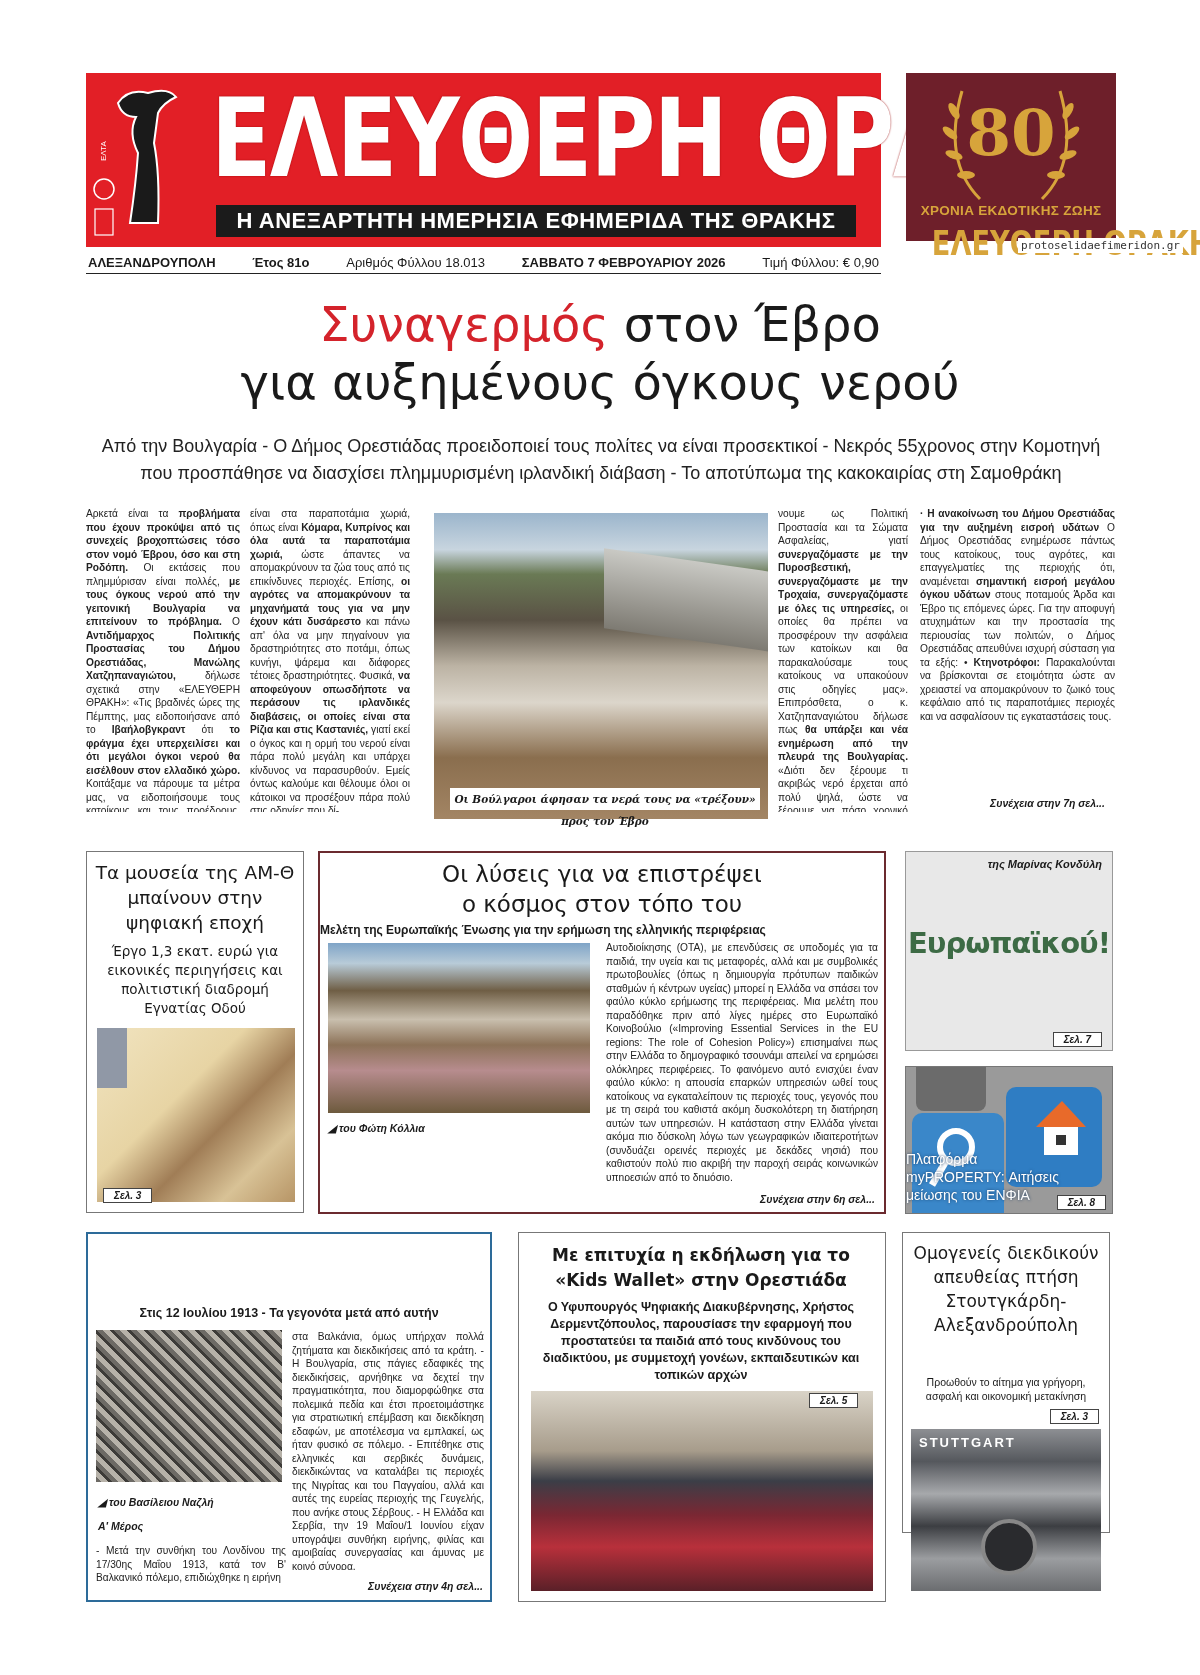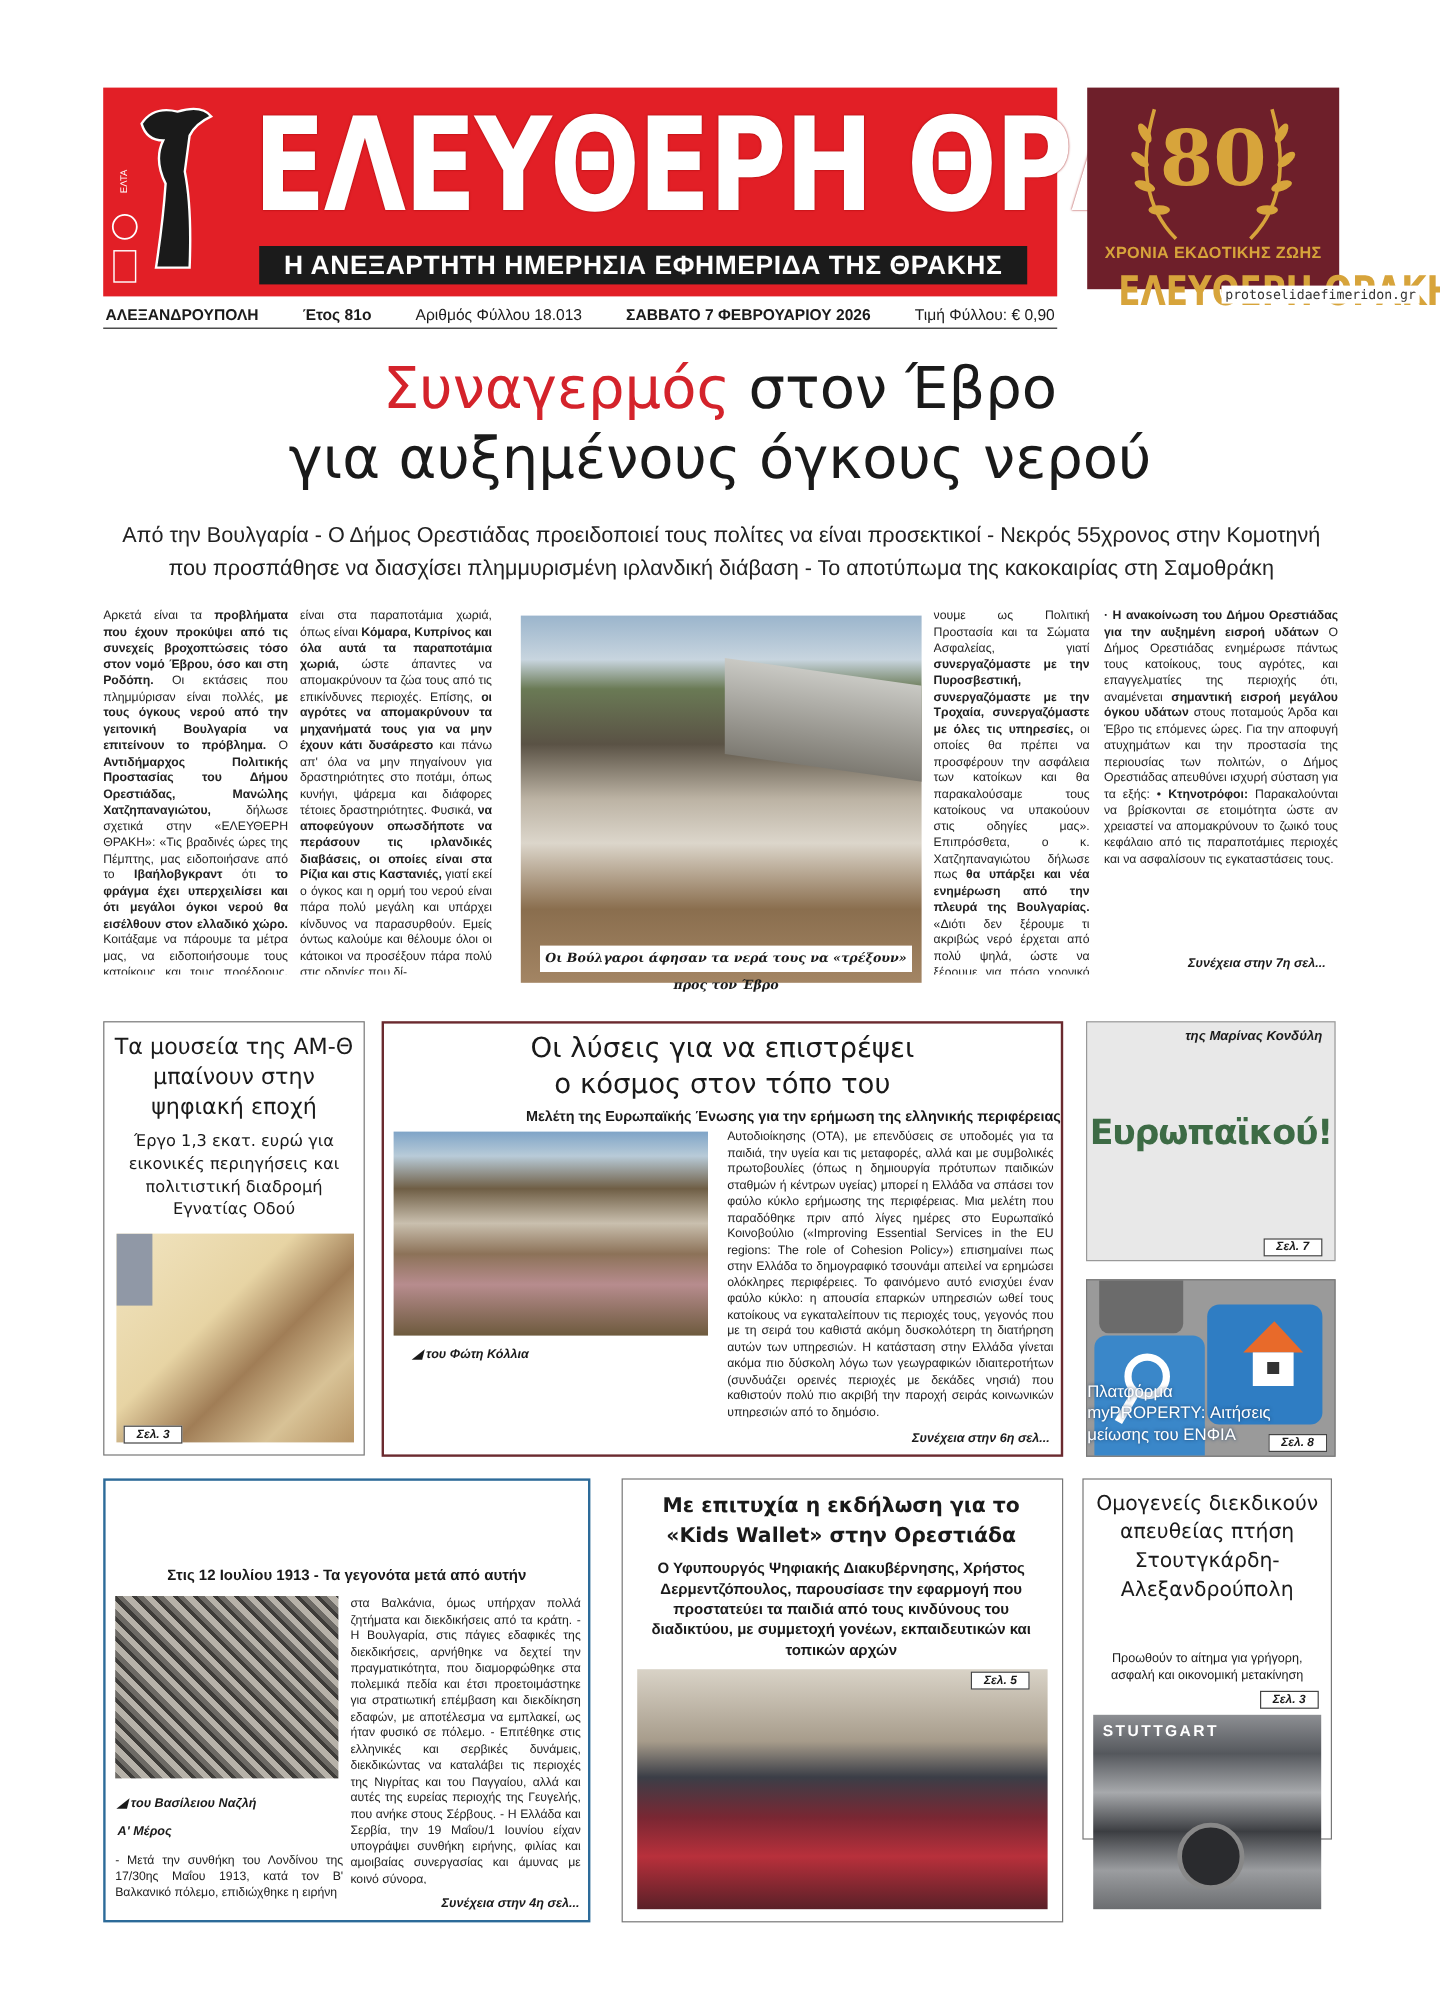--- a/index.html
+++ b/index.html
@@ -112,23 +112,23 @@
     <div class="abs" style="left:0;top:0;width:30px;height:60px;background:#9098a6;"></div>
   </div>
   <div class="abs page-ref" style="left:16px;top:336px;">Σελ. 3</div>
 </div>
 
 <div class="abs box box-red" style="left:318px;top:851px;width:568px;height:363px;">
   <div class="abs box-title" style="left:0;top:6px;width:564px;font-size:23px;line-height:30px;">
     <div>Οι λύσεις για να επιστρέψει</div>
     <div>ο κόσμος στον τόπο του</div>
   </div>
-  <div class="abs" style="left:0;top:70px;width:564px;text-align:right;font-weight:bold;font-size:12px;">Μελέτη της Ευρωπαϊκής Ένωσης για την ερήμωση της ελληνικής περιφέρειας</div>
+  <div class="abs" style="left:0;top:70px;width:564px;text-align:left;font-weight:bold;font-size:12px;">Μελέτη της Ευρωπαϊκής Ένωσης για την ερήμωση της ελληνικής περιφέρειας</div>
   <div class="abs img-block" style="left:8px;top:90px;width:262px;height:170px;background:linear-gradient(180deg,#7fa4c7 0%,#b8cbd8 12%,#6f5e45 28%,#c9bfae 45%,#8c7258 60%,#b78c8e 75%,#6d5a3d 100%);"></div>
-  <div class="abs" style="left:24px;top:269px;font-style:italic;font-weight:bold;font-size:10.5px;">◢ του Φώτη Κόλλια</div>
+  <div class="abs" style="left:8px;top:269px;font-style:italic;font-weight:bold;font-size:10.5px;">◢ του Φώτη Κόλλια</div>
   <div class="abs col" style="left:286px;top:88px;width:272px;height:240px;overflow:hidden;">Αυτοδιοίκησης (ΟΤΑ), με επενδύσεις σε υποδομές για τα παιδιά, την υγεία και τις μεταφορές, αλλά και με συμβολικές πρωτοβουλίες (όπως η δημιουργία πρότυπων παιδικών σταθμών ή κέντρων υγείας) μπορεί η Ελλάδα να σπάσει τον φαύλο κύκλο ερήμωσης της περιφέρειας. Μια μελέτη που παραδόθηκε πριν από λίγες ημέρες στο Ευρωπαϊκό Κοινοβούλιο («Improving Essential Services in the EU regions: The role of Cohesion Policy») επισημαίνει πως στην Ελλάδα το δημογραφικό τσουνάμι απειλεί να ερημώσει ολόκληρες περιφέρειες. Το φαινόμενο αυτό ενισχύει έναν φαύλο κύκλο: η απουσία επαρκών υπηρεσιών ωθεί τους κατοίκους να εγκαταλείπουν τις περιοχές τους, γεγονός που με τη σειρά του καθιστά ακόμη δυσκολότερη τη διατήρηση αυτών των υπηρεσιών. Η κατάσταση στην Ελλάδα γίνεται ακόμα πιο δύσκολη λόγω των γεωγραφικών ιδιαιτεροτήτων (συνδυάζει ορεινές περιοχές με δεκάδες νησιά) που καθιστούν πολύ πιο ακριβή την παροχή σειράς κοινωνικών υπηρεσιών από το δημόσιο.</div>
   <div class="abs cont" style="left:440px;top:340px;">Συνέχεια στην 6η σελ...</div>
 </div>
 
 <div class="abs" style="left:905px;top:851px;width:208px;height:200px;background:#e8e8e8;border:1.5px solid #999;">
   <div class="abs" style="right:10px;top:6px;font-style:italic;font-weight:bold;font-size:11px;">της Μαρίνας Κονδύλη</div>
   <div class="abs" style="left:0;top:74px;width:206px;text-align:center;font-family:'DejaVu Sans',sans-serif;font-weight:bold;font-size:29px;color:#3d6b45;letter-spacing:-1px;">Ευρωπαϊκού!</div>
   <div class="abs page-ref" style="right:10px;top:180px;">Σελ. 7</div>
 </div>
 

